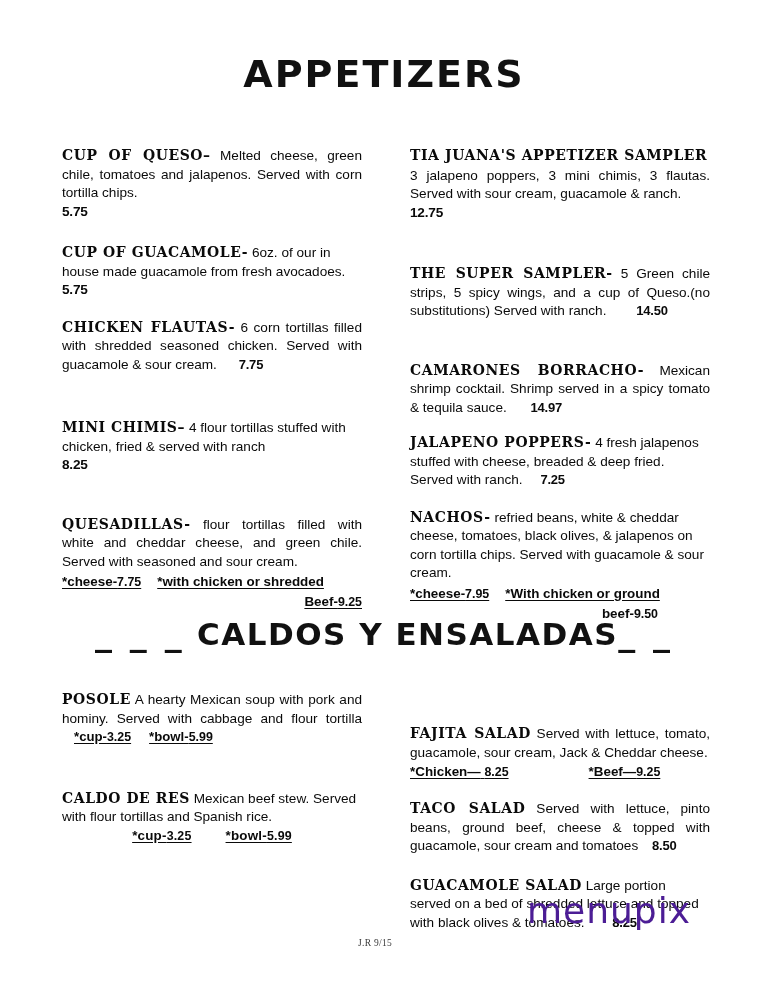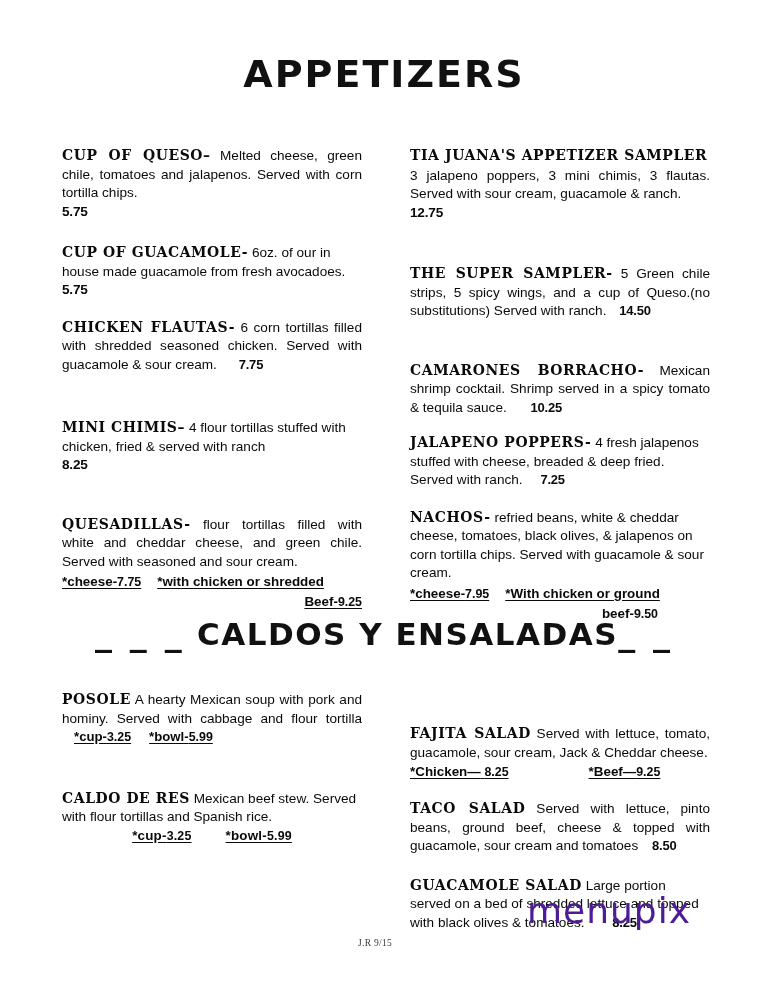--- a/index.html
+++ b/index.html
@@ -237,27 +237,27 @@
 
     <div class="item" style="margin-bottom:42px;">
       <p class="nojust" style="margin-bottom:1px;"><span class="name">Tia Juana's Appetizer Sampler</span><span class="name"></span></p>
       <p>3 jalapeno poppers, 3 mini chimis, 3 flautas. Served with sour cream, guacamole &amp; ranch.</p>
       <p class="price-line shift-l2">12.75</p>
     </div>
 
     <div class="item" style="margin-bottom:40px;">
       <p><span class="name">The Super Sampler</span><span class="name">-</span>
         <span class="desc">5 Green chile strips, 5 spicy wings, and a cup of Queso.(no substitutions) Served with ranch.</span>
-        <span class="price" style="margin-left:9px;">14.50</span></p>
+        <span class="price" style="margin-left:26px;">14.50</span></p>
     </div>
 
     <div class="item" style="margin-bottom:16px;">
       <p><span class="name">Camarones Borracho</span><span class="name">-</span>
         <span class="desc">Mexican shrimp cocktail. Shrimp served in a spicy tomato &amp; tequila sauce.</span>
-        <span class="price" style="margin-left:20px;">10.25</span></p>
+        <span class="price" style="margin-left:20px;">14.97</span></p>
     </div>
 
     <div class="item" style="margin-bottom:18px;">
       <p class="nojust"><span class="name">Jalapeno Poppers</span><span class="name">-</span>
         <span class="desc">4 fresh jalapenos stuffed with cheese, breaded &amp; deep fried. Served with ranch.</span>
         <span class="price" style="margin-left:14px;">7.25</span></p>
     </div>
 
     <div class="item">
       <p class="nojust"><span class="name">Nachos</span><span class="name">-</span>

